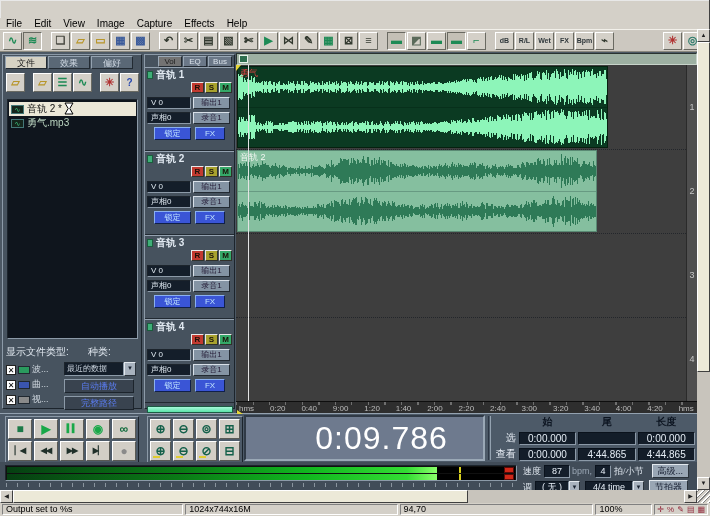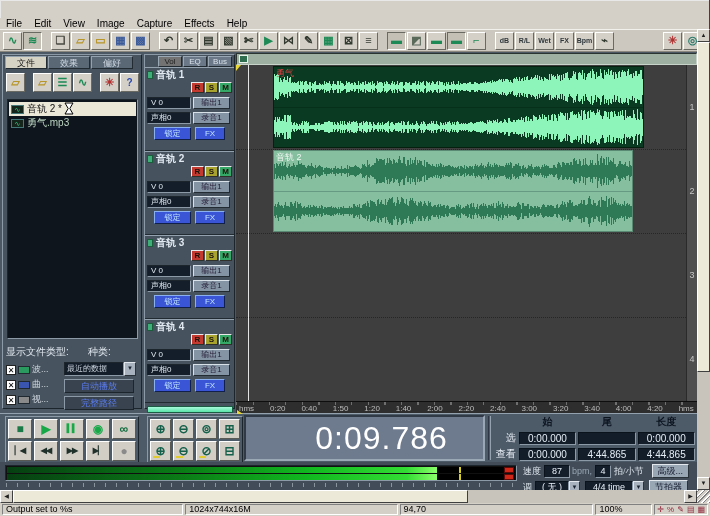--- a/index.html
+++ b/index.html
@@ -126,21 +126,21 @@
     background:linear-gradient(180deg,#a8fadc,#5ae2a8); border:1px solid #1c5c44; }
 
   
   .wavepanel { position:absolute; left:236px; top:24px; width:461px; height:361px;
     background:#3e3e3e; }
   .overview-bar { position:absolute; left:0; top:0; width:461px; height:12px;
     background:#9db0a2; border:1px solid; border-color:#2a3430 #c8d4ca #c8d4ca #2a3430; }
   .ov-thumb { position:absolute; left:2px; top:1px; width:9px; height:8px;
     background:#2e6e4e; border:1px solid #e8f2ea; }
   .trackarea { position:absolute; left:0; top:12px; width:461px; height:336px; }
-  .clip { position:absolute; overflow:hidden;margin-left:36px; }
+  .clip { position:absolute; overflow:hidden; }
   .clip1 { left:1px; top:1px; width:371px; height:82px; background:#0b3a22;
     border:1px solid #06200f; }
   .clip2 { left:1px; top:85px; width:360px; height:82px; background:#85bf9f;
     border:1px solid #5a8a74; }
   .clip-label { position:absolute; left:2px; top:0; font-size:9px; z-index:3; }
   .clip-label.c1 { color:#d04040; }
   .clip-label.c2 { color:#f0f6f0; }
   .clip svg { position:absolute; left:0; top:0; }
   .hsep { position:absolute; left:0; width:450px; border-top:1px dotted #23262b; }
   .tracknums { position:absolute; left:450px; top:0; width:11px; height:336px;
@@ -584,21 +584,21 @@
             <div class="tracknum">1</div>
             <div class="tracknum">2</div>
             <div class="tracknum">3</div>
             <div class="tracknum">4</div>
           </div>
       </div>
       <div class="timeline" id="timeline">
           <span class="tl-label">hms</span>
           <span class="tl-label">0:20</span>
           <span class="tl-label">0:40</span>
-          <span class="tl-label">1:50</span>
+          <span class="tl-label">9:00</span>
           <span class="tl-label">1:20</span>
           <span class="tl-label">1:40</span>
           <span class="tl-label">2:00</span>
           <span class="tl-label">2:20</span>
           <span class="tl-label">2:40</span>
           <span class="tl-label">3:00</span>
           <span class="tl-label">3:20</span>
           <span class="tl-label">3:40</span>
           <span class="tl-label">4:00</span>
           <span class="tl-label">4:20</span>

